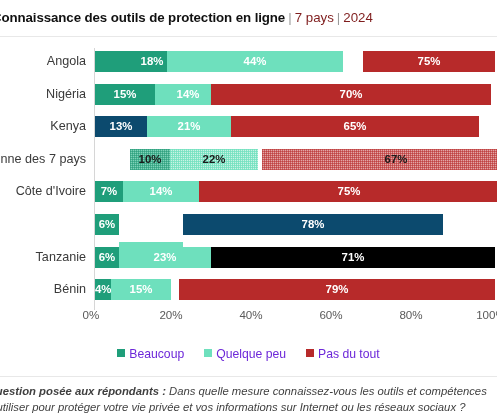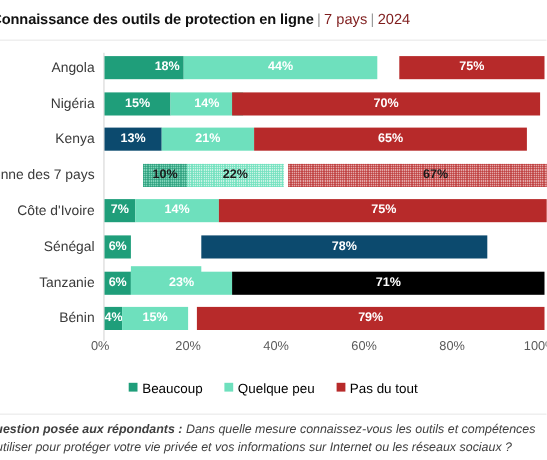--- a/index.html
+++ b/index.html
@@ -153,21 +153,21 @@
     top: 344px;
     width: 497px;
     height: 20px;
     text-align: center;
     white-space: nowrap;
   }
   .legend-item {
     display: inline-block;
     margin: 0 10px;
     font-size: 12.2px;
-    color: #000000;
+    color: #6d28d9;
     white-space: nowrap;
   }
   .legend-swatch {
     display: inline-block;
     width: 8px;
     height: 8px;
     margin-right: 4px;
     vertical-align: 1px;
   }
 
@@ -247,21 +247,20 @@
       </div>
       <div class="row" style="top: 130.4px;">
         <div class="row-label">Côte d'Ivoire</div>
         <div class="bars">
           <div class="seg s0" style="left: 0px; width: 28px; background-color: rgb(31, 158, 122);">7%</div>
           <div class="seg s1" style="left: 28px; width: 76px; background-color: rgb(110, 224, 189);">14%</div>
           <div class="seg s2" style="left: 104px; width: 300px; background-color: rgb(183, 42, 42);">75%</div>
         </div>
       </div>
       <div class="row" style="top: 163px;">
-        <div class="row-label">Sénégal</div>
         <div class="bars">
           <div class="seg s0" style="left: 0px; width: 24px; background-color: rgb(31, 158, 122);">6%</div>
           <div class="seg s1" style="left: 24px; width: 64px; background-color: rgb(110, 224, 189); margin-top: 28px;">16%</div>
           <div class="seg s2" style="left: 88px; width: 260px; background-color: #0c4a6e;">78%</div>
         </div>
       </div>
       <div class="row" style="top: 195.6px;">
         <div class="row-label">Tanzanie</div>
         <div class="bars">
           <div class="seg s0" style="left: 0px; width: 24px; background-color: rgb(31, 158, 122);">6%</div>

